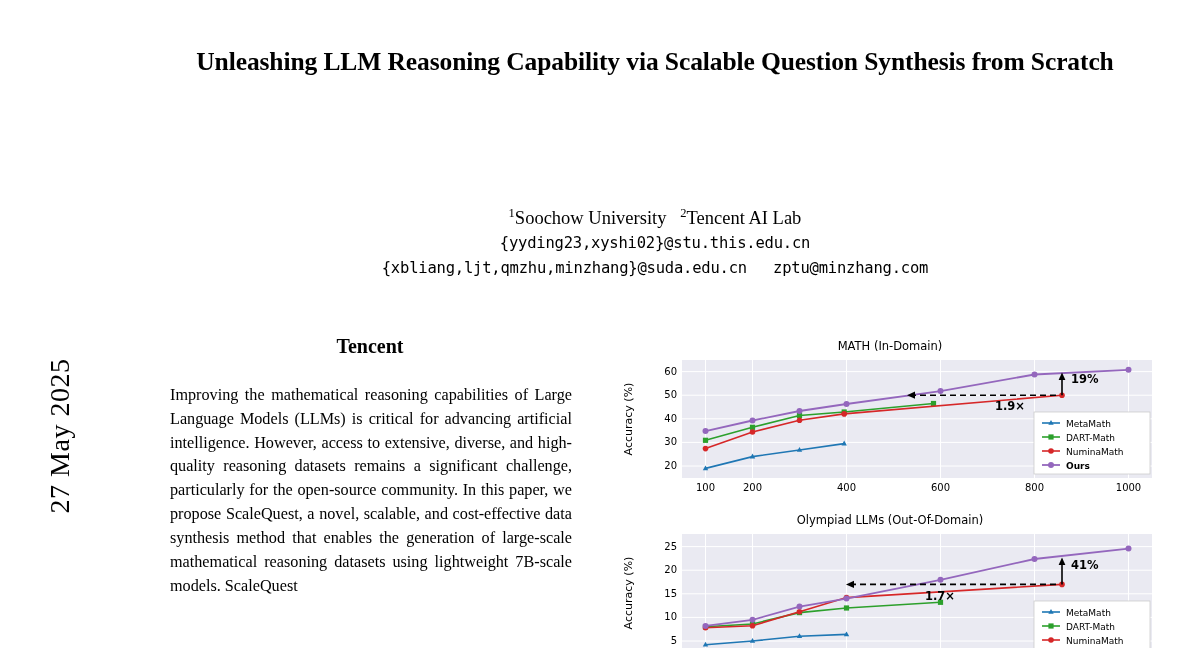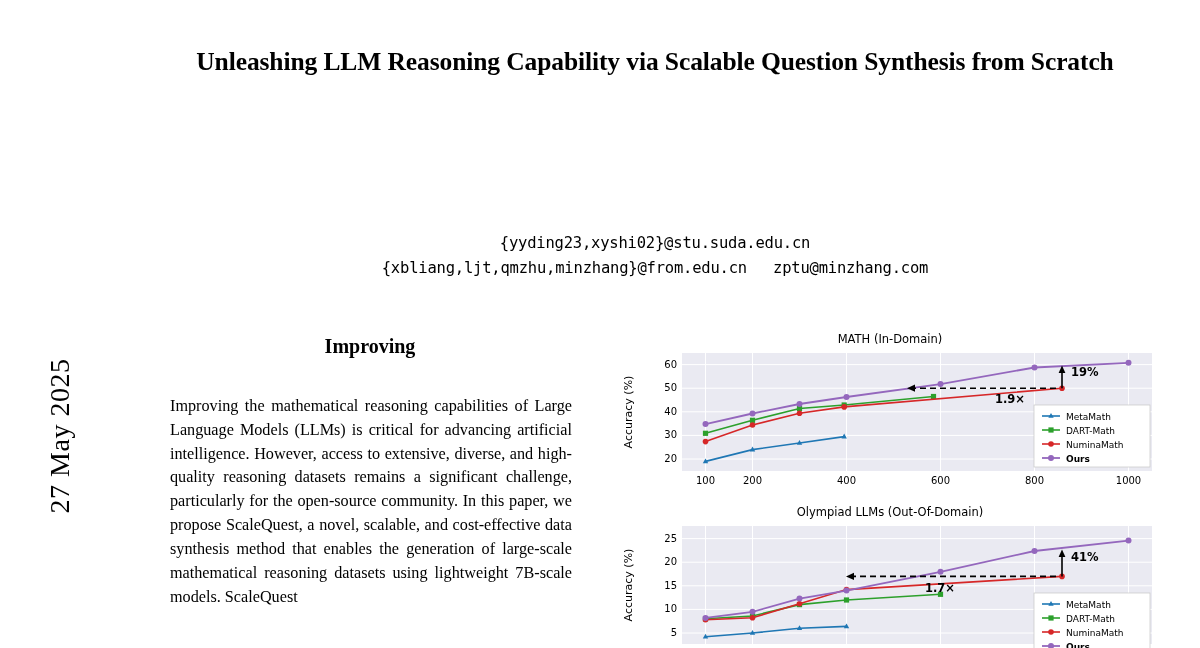--- a/index.html
+++ b/index.html
@@ -104,21 +104,21 @@
     left: 60px;
     top: 335px;
     width: 400px;
     text-align: center;
     font-size: 20px;
     font-weight: bold;
   }
   .abstract-body {
     position: absolute;
     left: 60px;
-    top: 395px;
+    top: 384px;
     width: 402px;
     font-size: 16.2px;
     line-height: 1.47;
     text-align: justify;
     text-justify: inter-word;
     hyphens: manual;
   }
   .abstract-body p { margin: 0; }
 
   
@@ -129,49 +129,53 @@
     width: 560px;
     height: 330px;
   }
   .chart-block { position: relative; width: 560px; }
   .chart-title {
     text-align: center;
     font-family: "DejaVu Sans", sans-serif;
     font-size: 11.5px;
     color: #000;
     margin-bottom: 1px;
+    margin-top: 7px;
   }
   .plot-wrap { position: relative; }
   svg { display: block; }
 
   
 </style>
 </head>
 <body>
 
 <div class="side-stamp">
   <div class="rot">27 May 2025</div>
 </div>
 
 <div class="paper">
 
   <div class="title">Unleashing LLM Reasoning Capability via Scalable Question Synthesis from Scratch</div>
 
   <div class="authors">
   </div>
 
+  <div class="affil">
+    <sup>1</sup>Soochow University&nbsp;&nbsp; <sup>2</sup>Tencent AI Lab
+  </div>
 
   <div class="emails">
-    <div>{yyding23,xyshi02}@stu.suda.edu.cn</div>
+    <div>{yyding23,xyshi02}@stu.this.edu.cn</div>
     <div class="row2">
-      <span>{xbliang,ljt,qmzhu,minzhang}@from.edu.cn</span><span class="gap"></span><span>zptu@minzhang.com</span>
+      <span>{xbliang,ljt,qmzhu,minzhang}@suda.edu.cn</span><span class="gap"></span><span>zptu@minzhang.com</span>
     </div>
   </div>
 
-  <div class="abstract-head">Improving</div>
+  <div class="abstract-head">Tencent</div>
   <div class="abstract-body">
     <p>Improving the mathematical reasoning capabilities of Large Language Models (LLMs) is critical for advancing artificial intelligence. However, access to extensive, diverse, and high-quality reasoning datasets remains a significant challenge, particularly for the open-source community. In this paper, we propose ScaleQuest, a novel, scalable, and cost-effective data synthesis method that enables the generation of large-scale mathematical reasoning datasets using lightweight 7B-scale models. ScaleQuest</p>
   </div>
 
   <div class="figure">
 
     <div class="chart-block">
       <div class="chart-title">MATH (In-Domain)</div>
       <div class="plot-wrap">
         <svg width="560" height="152" viewBox="0 0 560 152">

